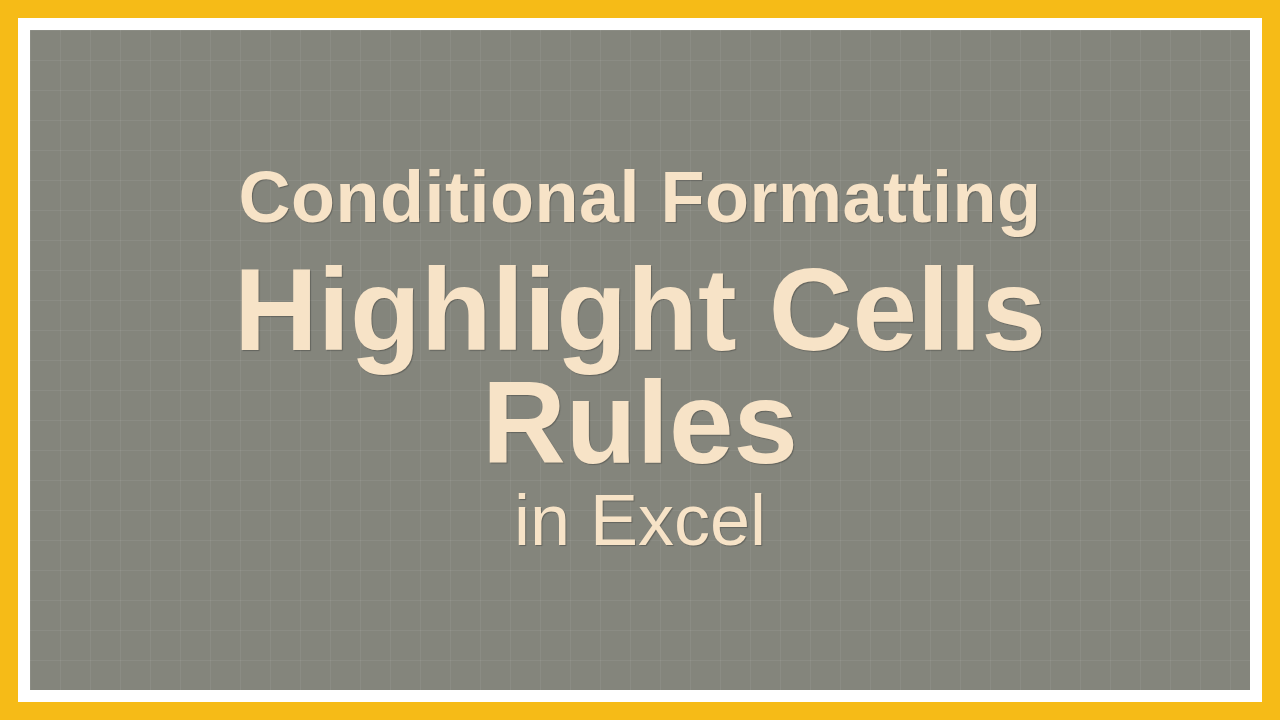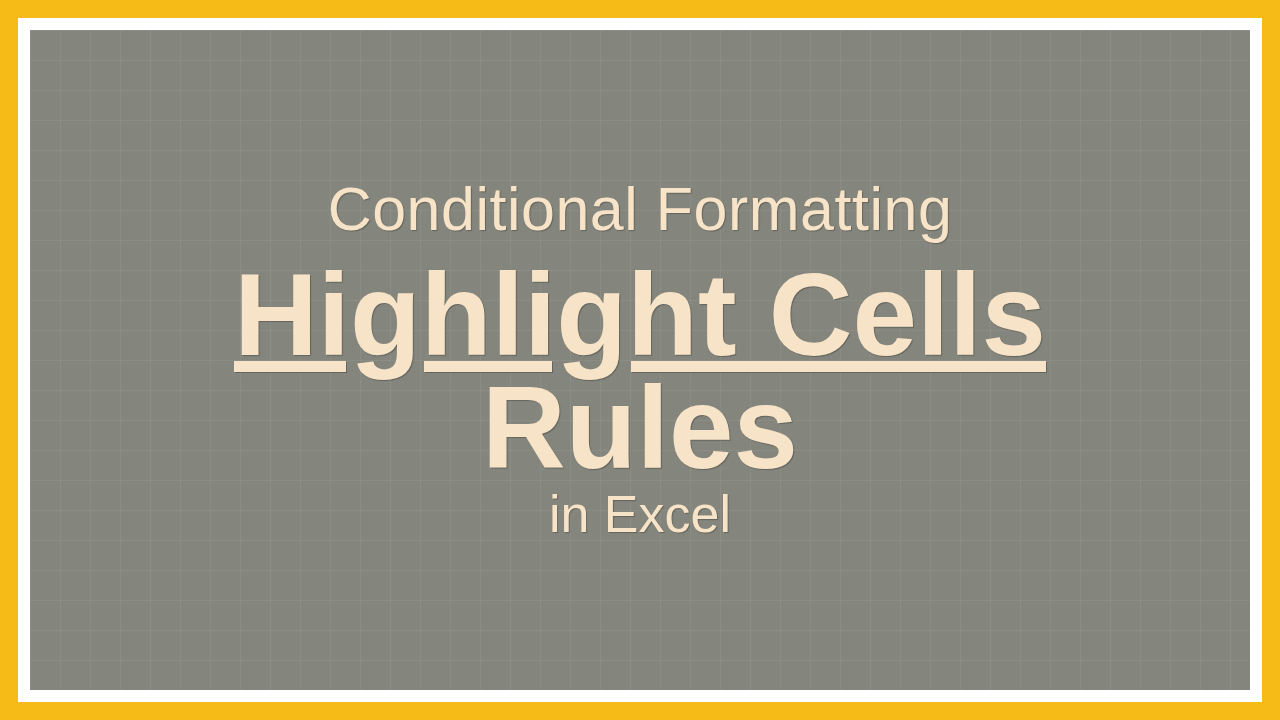--- a/index.html
+++ b/index.html
@@ -35,44 +35,43 @@
       background-size: 30px 30px;
       display: flex;
       flex-direction: column;
       align-items: center;
       justify-content: center;
       text-align: center;
       color: #f7e3c7;
       padding: 20px 40px;
     }
     .line1 {
-      font-size: 61px;
-      font-weight: 400;
+      font-size: 72px;
+      font-weight: 700;
       letter-spacing: 0.5px;
       line-height: 1.05;
       margin-bottom: 18px;
       text-shadow: 1px 1px 1px rgba(0,0,0,0.25);
     }
     .line2 {
       font-size: 116px;
       font-weight: 700;
       line-height: 0.98;
       letter-spacing: 0px;
       text-shadow: 1px 1px 1px rgba(0,0,0,0.25);
-      text-decoration: underline;
     }
     .line3 {
       font-size: 116px;
       font-weight: 700;
       line-height: 0.98;
       letter-spacing: 0px;
       text-shadow: 1px 1px 1px rgba(0,0,0,0.25);
     }
     .line4 {
-      font-size: 52px;
+      font-size: 72px;
       font-weight: 400;
       line-height: 1.1;
       text-shadow: 1px 1px 1px rgba(0,0,0,0.25);
     }
   </style>
 </head>
 <body>
 
 <div class="outer-frame">
   <div class="white-frame">

